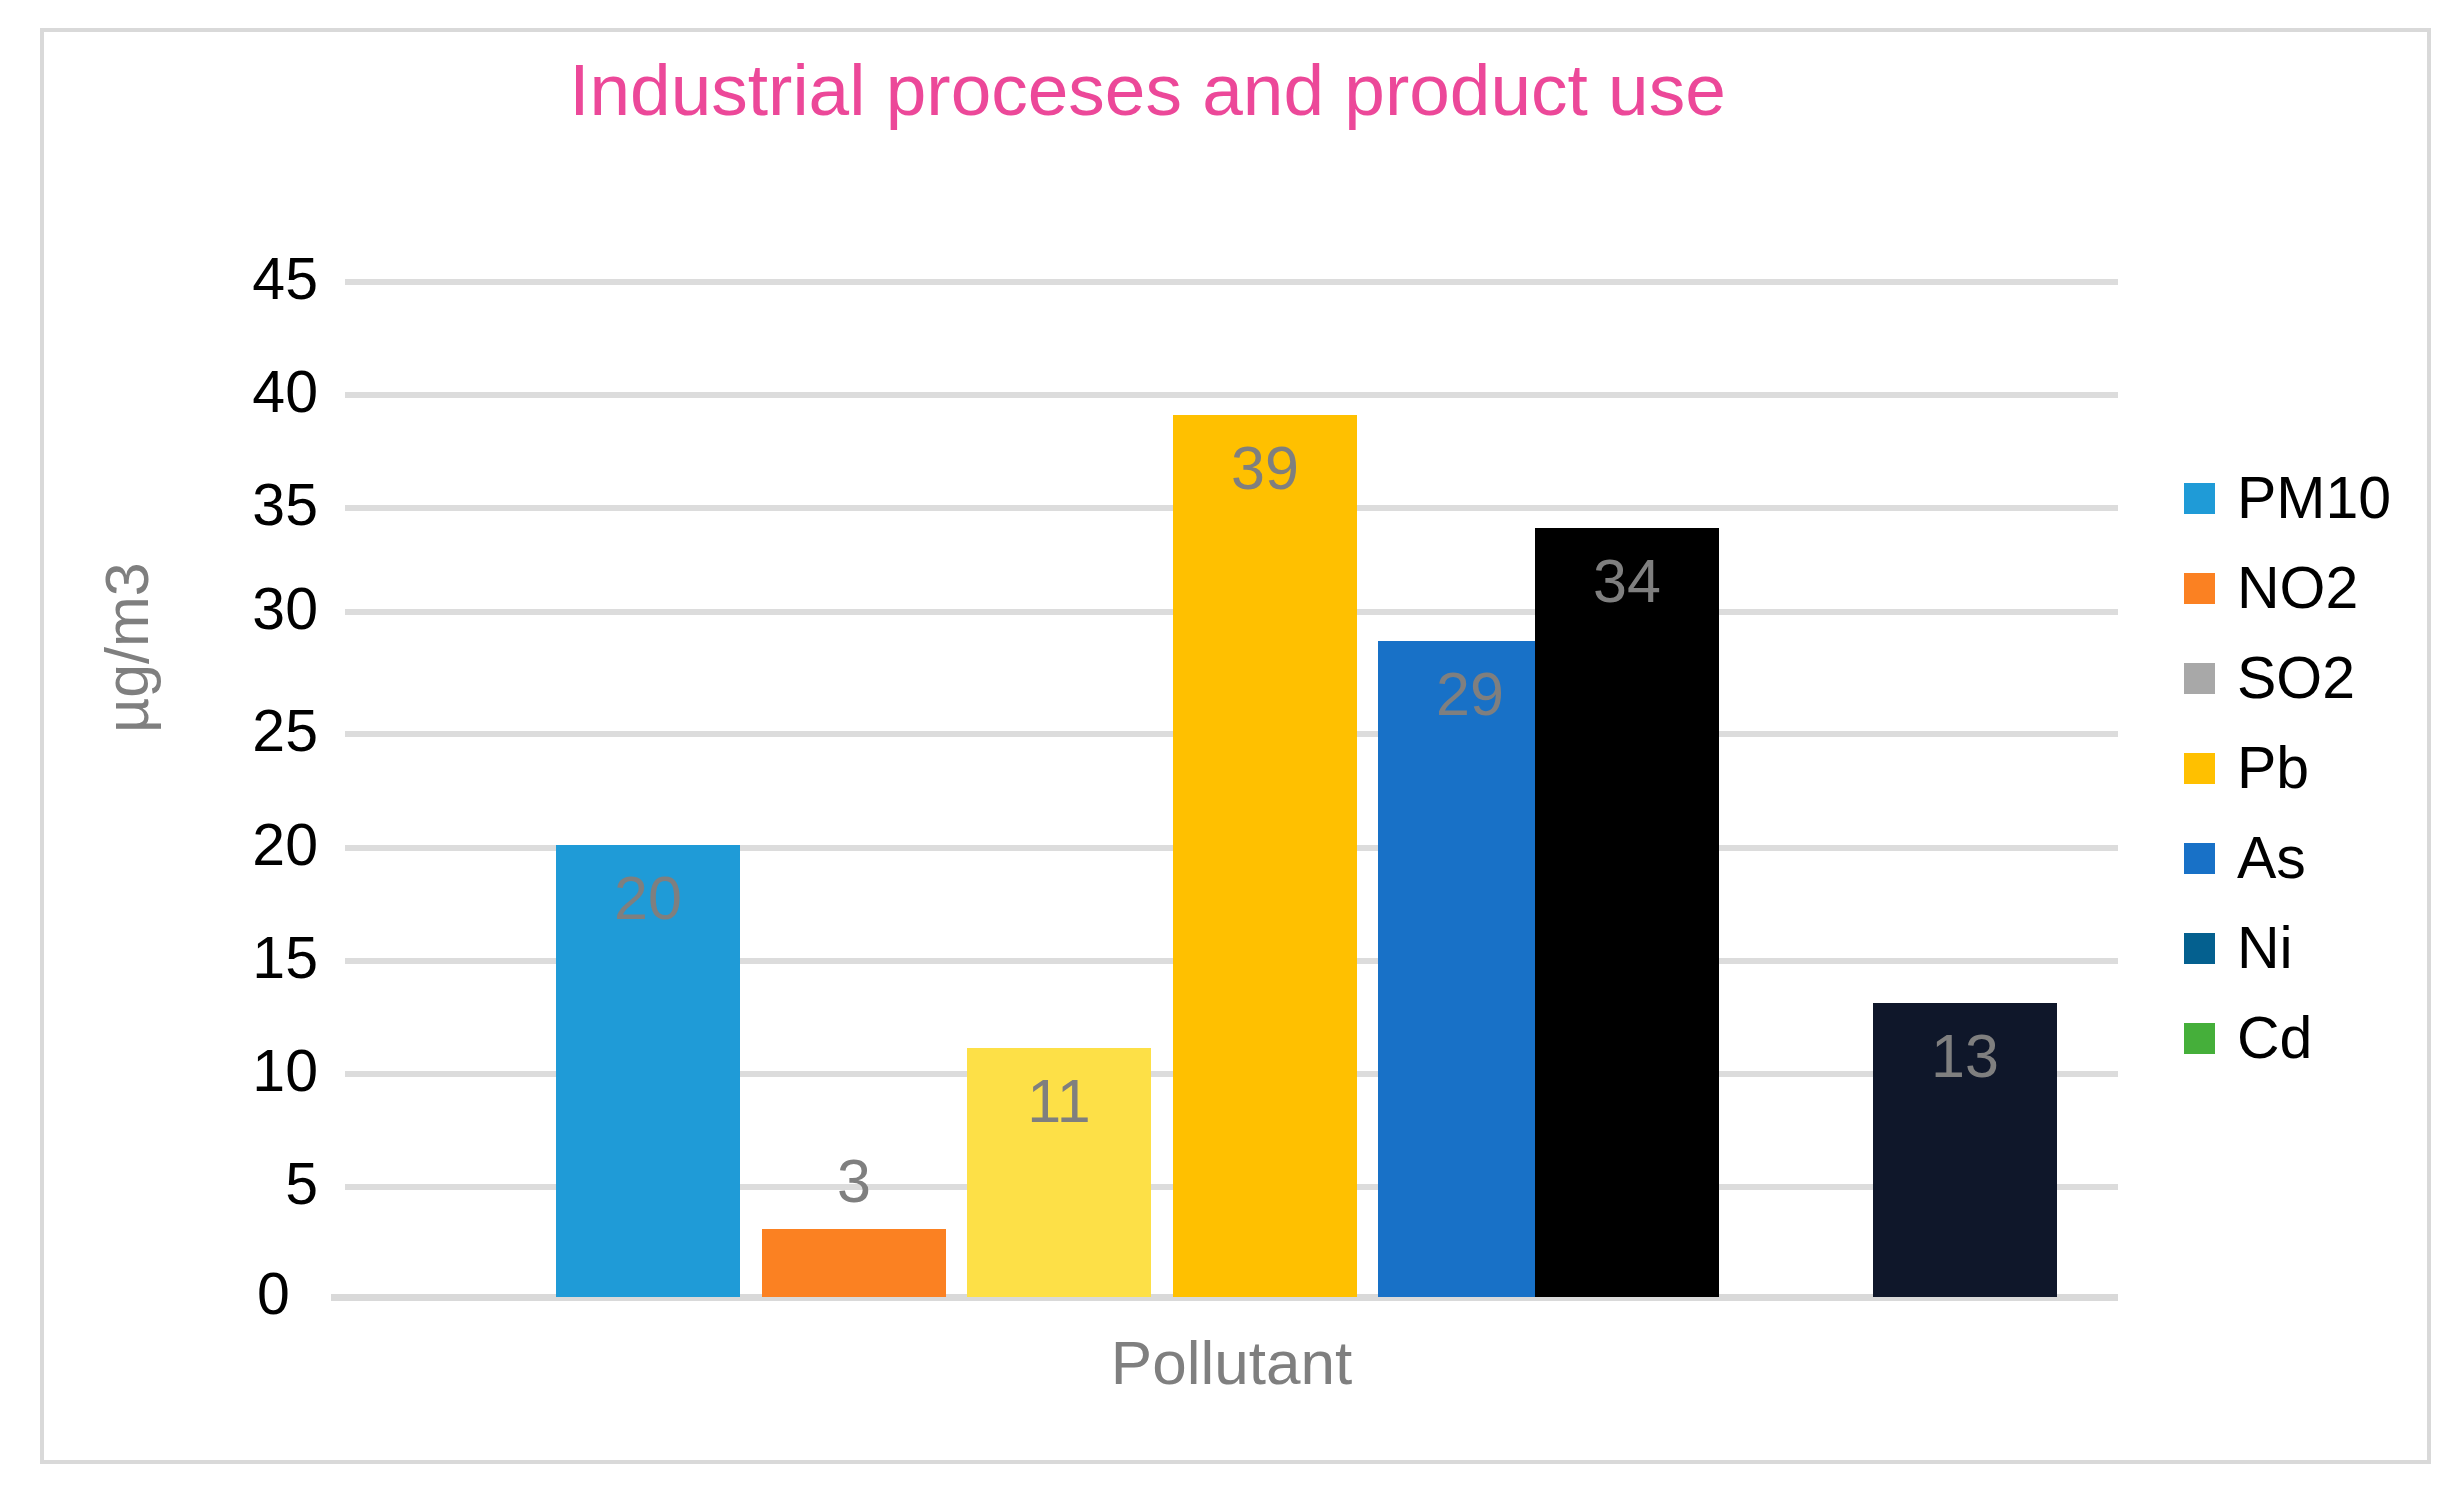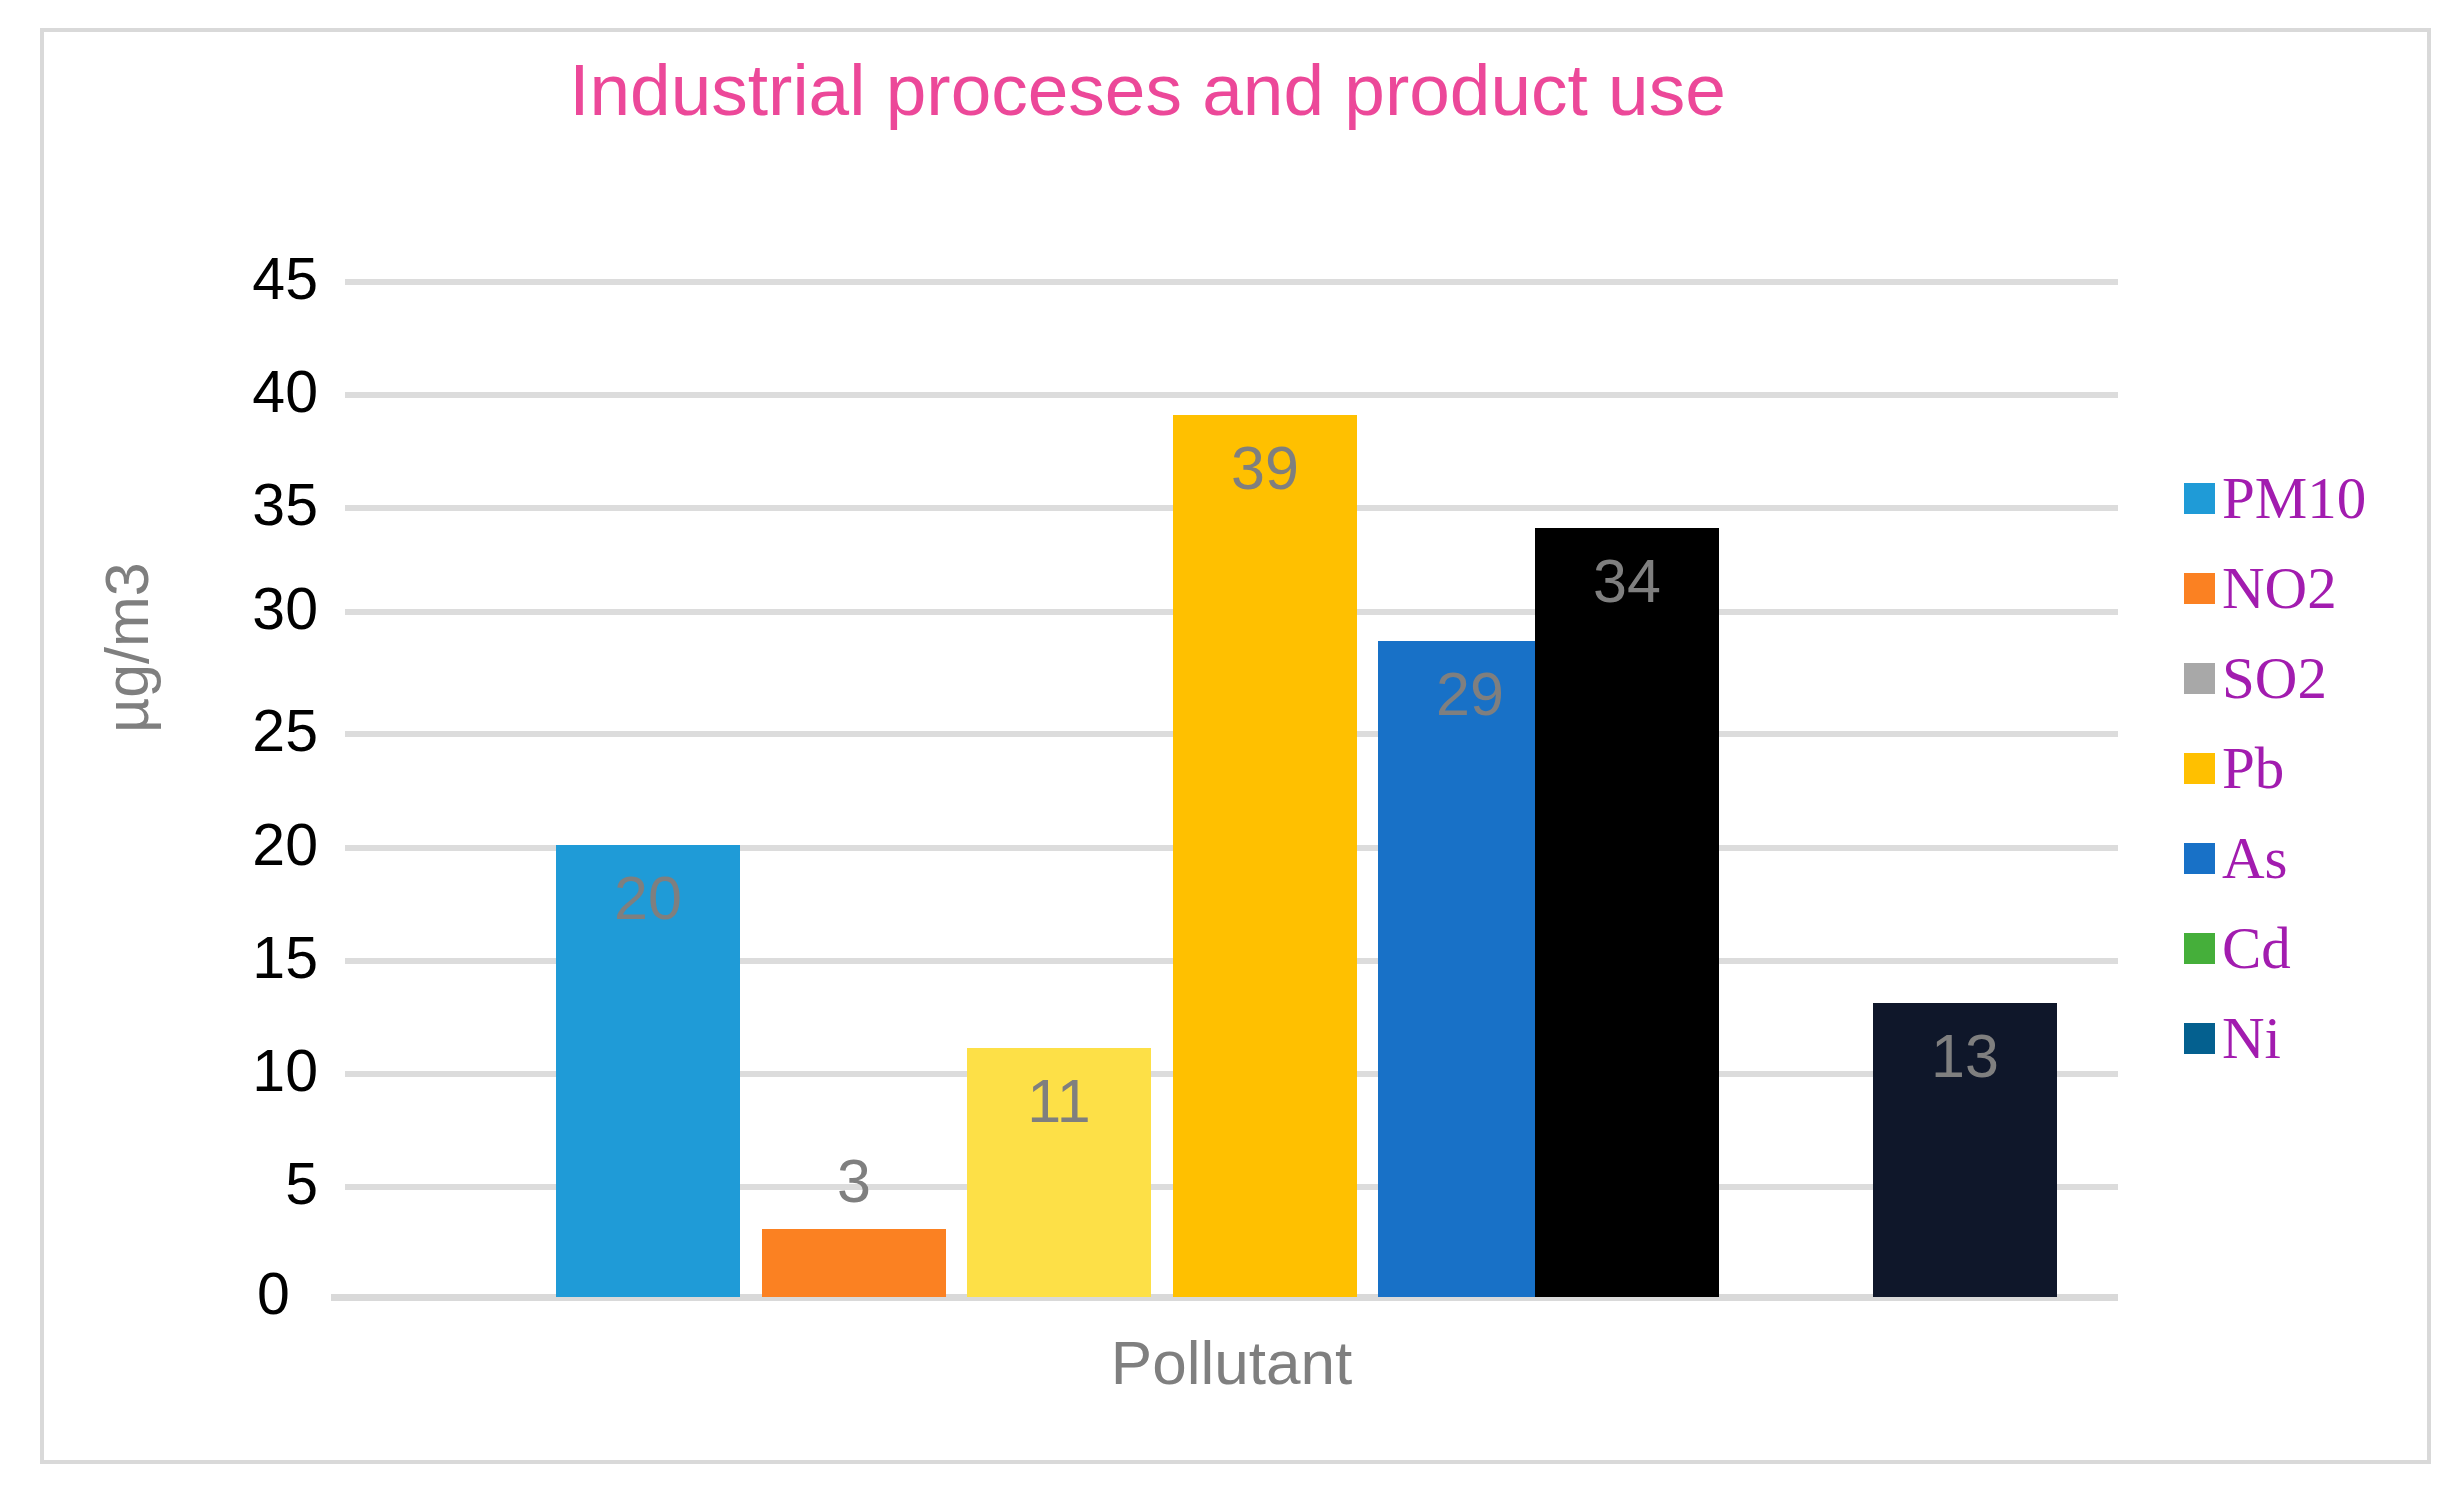--- a/index.html
+++ b/index.html
@@ -124,26 +124,25 @@
     height: 90px;
     display: flex;
     align-items: center;
   }
   .legend-swatch {
     width: 31px;
     height: 31px;
     flex: 0 0 auto;
   }
   .legend-label {
-    margin-left: 7px;
+    margin-left: 22px;
     font-size: 59px;
-    color: #a21caf;
+    color: #000000;
     white-space: nowrap;
     line-height: 1;
-    font-family: Liberation Serif, serif;
   }
 </style>
 </head>
 <body>
 
 <div id="stage">
   <div id="chart-frame">
 
     <div id="chart-title">Industrial proceses and product use</div>
 
@@ -229,24 +228,24 @@
       </div>
       <div class="legend-item">
         <span class="legend-swatch" style="background:#FFC000;"></span>
         <span class="legend-label">Pb</span>
       </div>
       <div class="legend-item">
         <span class="legend-swatch" style="background:#1871C7;"></span>
         <span class="legend-label">As</span>
       </div>
       <div class="legend-item">
+        <span class="legend-swatch" style="background:#04608F;"></span>
+        <span class="legend-label">Ni</span>
+      </div>
+      <div class="legend-item">
         <span class="legend-swatch" style="background:#45AF3A;"></span>
         <span class="legend-label">Cd</span>
       </div>
-      <div class="legend-item">
-        <span class="legend-swatch" style="background:#04608F;"></span>
-        <span class="legend-label">Ni</span>
-      </div>
     </div>
 
   </div>
 </div>
 
 
 </body></html>

